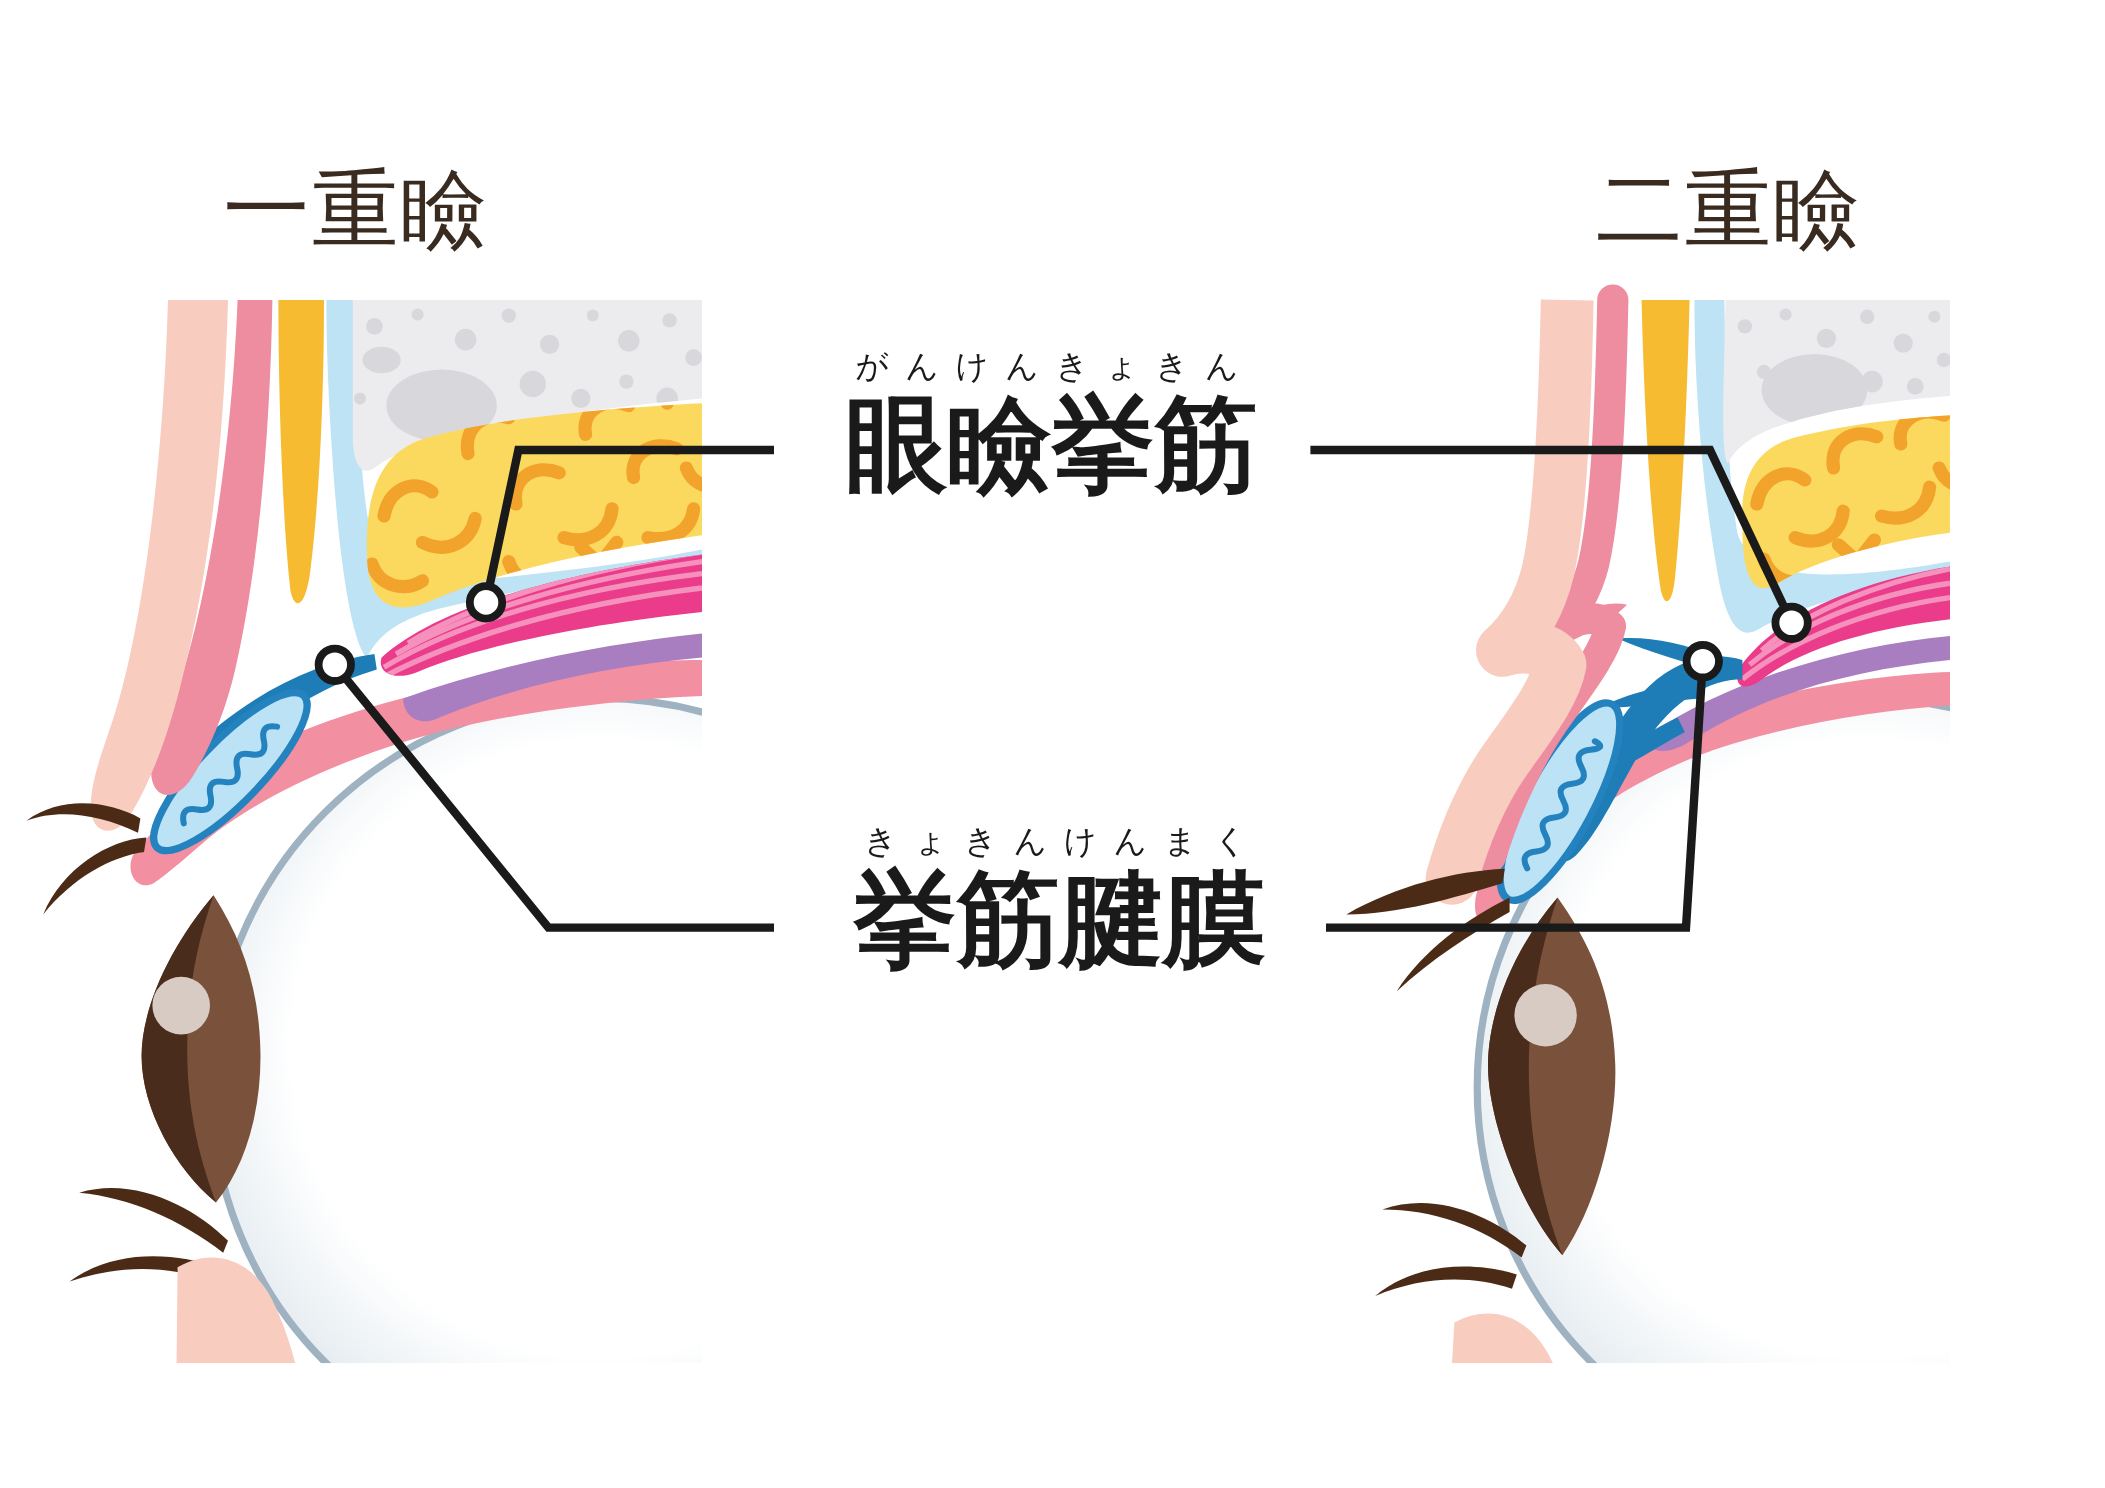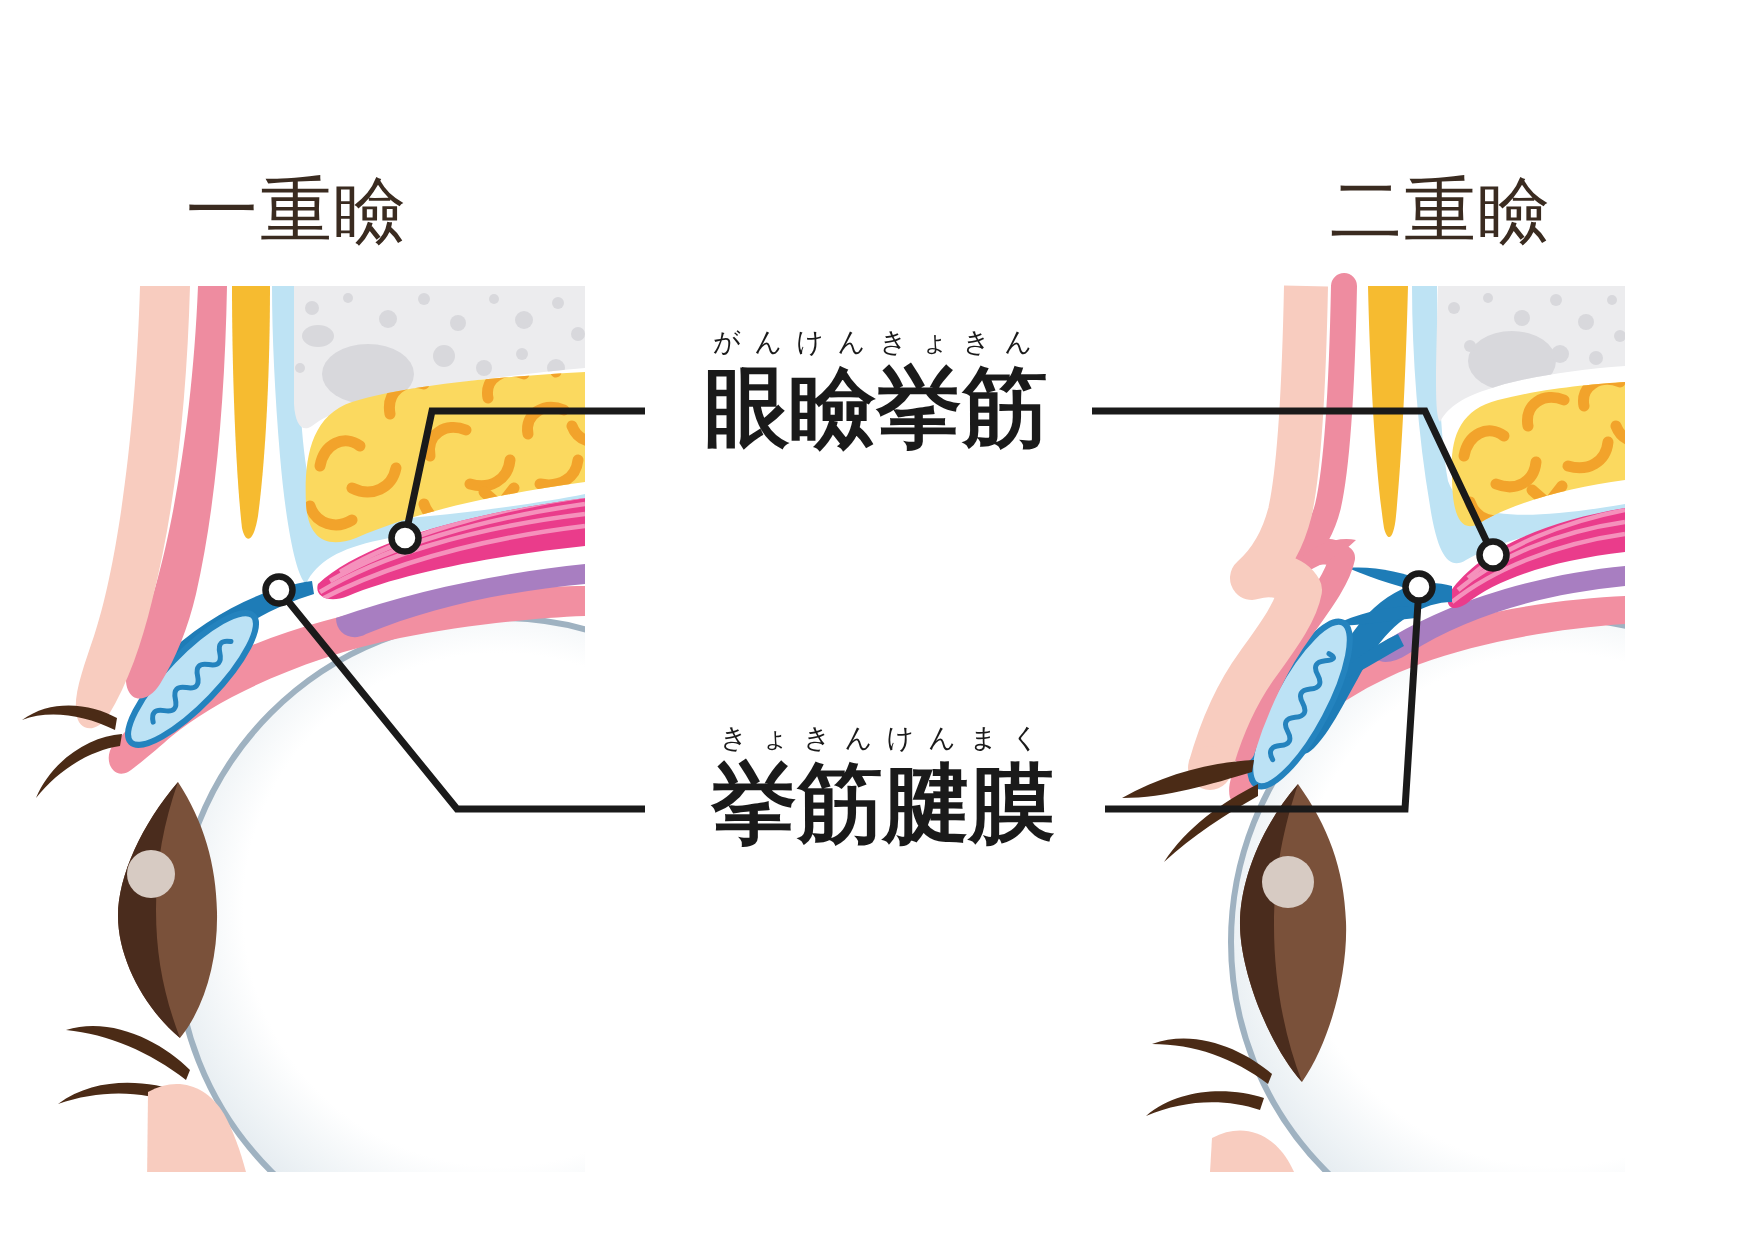--- a/index.html
+++ b/index.html
@@ -6,21 +6,21 @@
     --c-background:#ffffff; --c-title-text:#3a2b20; --c-label-text:#1a1a1a; --c-leader-line:#1a1a1a;
     --c-skin-pale-pink:#f8ccbf; --c-muscle-pink:#ee8ca0; --c-septum-yellow:#f6bb30;
     --c-space-light-blue:#bee3f4; --c-bone-gray:#ececee; --c-bone-speckle:#d8d8dc;
     --c-fat-yellow:#fbd95f; --c-fat-orange:#f2a32b; --c-levator-magenta:#ea3c8b; --c-levator-stripe:#f591bc;
     --c-mullers-purple:#a87ec1; --c-conjunctiva-pink:#f28fa1; --c-aponeurosis-teal:#1e7cb7;
     --c-tarsus-fill:#bce2f5; --c-tarsus-outline:#2483be; --c-eyeball-outline:#9fb2c1; --c-eyeball-shade:#e3eaef;
     --c-iris-brown:#7a513a; --c-iris-dark:#4a2c1d; --c-iris-highlight:#d7cbc3; --c-lash-brown:#4b2b16;
   }
   html,body{margin:0;padding:0;}
   body{font-family:"DejaVu Sans","Liberation Sans",sans-serif;background:var(--c-background);}
-  #stage{position:relative;width:1754px;height:1136px;background:var(--c-background);overflow:hidden;margin-top:36px;}
+  #stage{position:relative;width:1754px;height:1136px;background:var(--c-background);overflow:hidden;}
   #art{position:absolute;left:0;top:0;}
   .title{position:absolute;transform:translateX(-50%);font-size:72px;letter-spacing:2px;
          color:var(--c-title-text);white-space:nowrap;line-height:1;}
   .anno{position:absolute;transform:translateX(-50%);text-align:center;color:var(--c-label-text);white-space:nowrap;}
   .furigana{font-size:27px;letter-spacing:14px;line-height:1;margin-bottom:9px;text-indent:7px;}
   .kanji{font-size:86px;font-weight:bold;letter-spacing:0px;line-height:1;}
   
   .ball{fill:url(#ballGrad);stroke:var(--c-eyeball-outline);stroke-width:6;}
   .palepink{fill:var(--c-skin-pale-pink);} 
   .palepink-s{stroke:var(--c-skin-pale-pink);fill:none;stroke-linejoin:round;}

